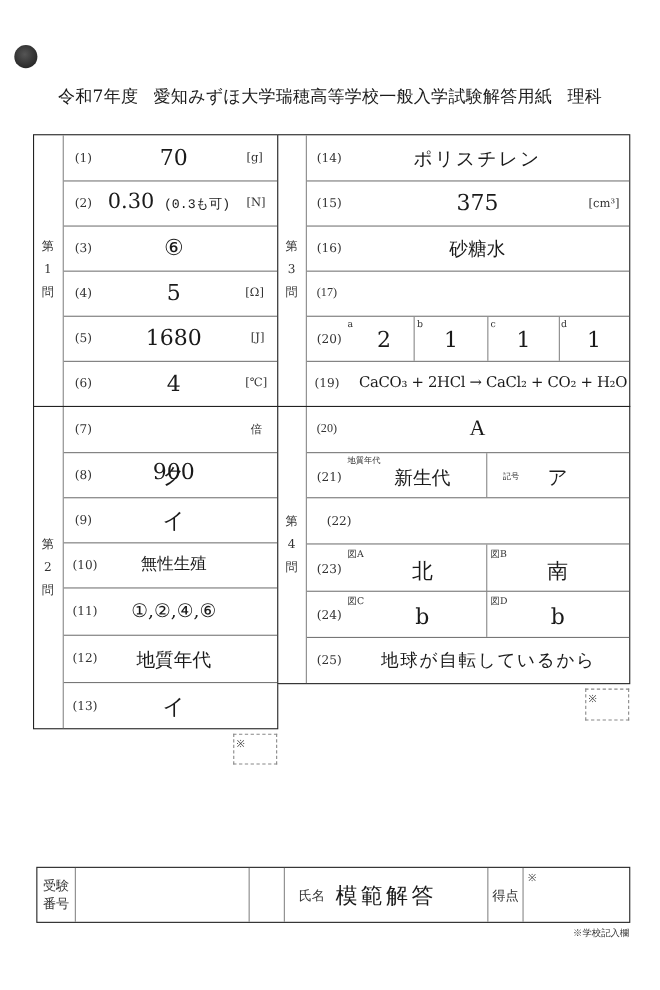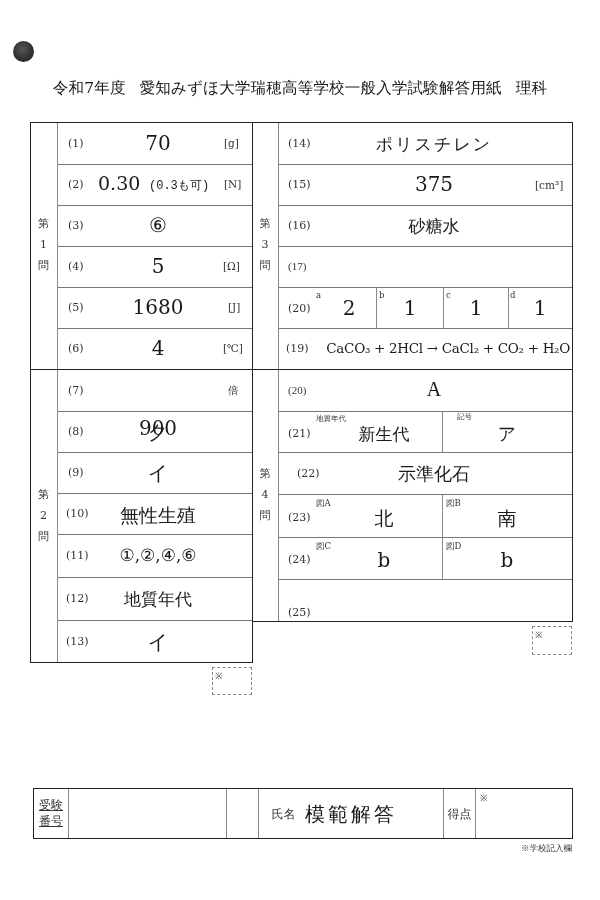--- a/index.html
+++ b/index.html
@@ -109,21 +109,21 @@
   <span class="abs ans" style="left:80px; top:8px; width:40px;">ク</span>
 </div>
 
 <div class="abs" style="left:58px; top:452px; width:194px; height:41px;">
   <span class="abs qnum" style="left:10px; top:14px;">(9)</span>
   <span class="abs ans" style="left:80px; top:8px; width:40px;">イ</span>
 </div>
 
 <div class="abs" style="left:58px; top:493px; width:194px; height:41px;">
   <span class="abs qnum" style="left:8px; top:14px;">(10)</span>
-  <span class="abs ans" style="left:55px; top:10px; width:90px; font-size:19px;">無性生殖</span>
+  <span class="abs ans" style="left:55px; top:10px; width:90px; font-size:15px;">無性生殖</span>
 </div>
 
 <div class="abs" style="left:58px; top:534px; width:194px; height:43px;">
   <span class="abs qnum" style="left:8px; top:15px;">(11)</span>
   <span class="abs ans" style="left:45px; top:11px; width:110px; font-size:17px;">①,②,④,⑥</span>
 </div>
 
 <div class="abs" style="left:58px; top:577px; width:194px; height:43px;">
   <span class="abs qnum" style="left:8px; top:15px;">(12)</span>
   <span class="abs ans" style="left:55px; top:11px; width:90px; font-size:17px;">地質年代</span>
@@ -211,61 +211,61 @@
 
 <div class="abs" style="left:279px; top:370px; width:293px; height:41px;font-family:Liberation Serif, serif;">
   <span class="abs qnum" style="left:9px; top:14px;">(20)</span>
   <span class="abs ans" style="left:135px; top:8px; width:40px;">A</span>
 </div>
 
 <div class="abs" style="left:279px; top:411px; width:293px; height:41px;">
   <span class="abs qnum" style="left:9px; top:16px;">(21)</span>
   <span class="abs sub" style="left:37px; top:3px; font-size:7.5px;">地質年代</span>
   <span class="abs ans" style="left:70px; top:12px; width:70px; font-size:17px;">新生代</span>
-  <span class="abs sub" style="left:167px; top:1px; font-size:7.5px;padding-left:11px;">記号</span>
+  <span class="abs sub" style="left:167px; top:17px; font-size:7.5px;padding-left:11px;">記号</span>
   <span class="abs ans" style="left:208px; top:11px; width:40px; font-size:18px;">ア</span>
 </div>
 
 <div class="abs" style="left:279px; top:452px; width:293px; height:42px;">
   <span class="abs qnum" style="left:18px; top:15px;">(22)</span>
-  <span class="abs ans" style="left:100px; top:10px; width:110px; font-size:18px;">示準化石</span>
 </div>
 
 <div class="abs" style="left:279px; top:494px; width:293px; height:43px;">
   <span class="abs qnum" style="left:9px; top:17px;">(23)</span>
   <span class="abs sub" style="left:37px; top:4px;">図A</span>
   <span class="abs ans" style="left:85px; top:12px; width:40px; font-size:19px;">北</span>
   <span class="abs sub" style="left:167px; top:4px;">図B</span>
   <span class="abs ans" style="left:208px; top:12px; width:40px; font-size:19px;">南</span>
 </div>
 
 <div class="abs" style="left:279px; top:537px; width:293px; height:42px;">
   <span class="abs qnum" style="left:9px; top:16px;">(24)</span>
   <span class="abs sub" style="left:37px; top:4px;">図C</span>
   <span class="abs ans" style="left:85px; top:11px; width:40px;">b</span>
   <span class="abs sub" style="left:167px; top:4px;">図D</span>
   <span class="abs ans" style="left:208px; top:11px; width:40px;">b</span>
 </div>
 
-<div class="abs" style="left:279px; top:579px; width:293px; height:42px;margin-top:12px;">
+<div class="abs" style="left:279px; top:579px; width:293px; height:42px;">
   <span class="abs qnum" style="left:9px; top:15px;">(25)</span>
+  <span class="abs ans" style="left:50px; top:11px; width:230px; font-size:16px; letter-spacing:1.5px;">地球が自転しているから</span>
 </div>
 
 <div class="abs dash" style="left:532px; top:626px; width:40px; height:29px;">
   <span class="abs kome" style="left:2px; top:1px;">※</span>
 </div>
 
 <div class="abs tbl" style="left:33px; top:788px; width:540px; height:51px;"></div>
 <div class="abs vline" style="left:68px; top:789px; height:49px;"></div>
 <div class="abs vline" style="left:226px; top:789px; height:49px;"></div>
 <div class="abs vline" style="left:258px; top:789px; height:49px;"></div>
 <div class="abs vline" style="left:443px; top:789px; height:49px;"></div>
 <div class="abs vline" style="left:475px; top:789px; height:49px;"></div>
 
-<div class="abs bt-label" style="left:34px; top:797px; width:34px;text-decoration:underline;">
+<div class="abs bt-label" style="left:34px; top:797px; width:34px;">
   <div>受験</div>
     <div>番号</div>
 </div>
 <div class="abs" style="left:69px; top:789px; width:157px; height:49px;"></div>
 <div class="abs bt-label" style="left:227px; top:806px; width:31px;margin-left:41px;">氏名</div>
 <div class="abs ans" style="left:259px; top:801px; width:184px; font-size:20px; letter-spacing:3px;">模範解答</div>
 <div class="abs bt-label" style="left:444px; top:806px; width:31px;">得点</div>
 <div class="abs" style="left:476px; top:789px; width:96px; height:49px;">
   <span class="abs kome" style="left:4px; top:2px;">※</span>
 </div>

